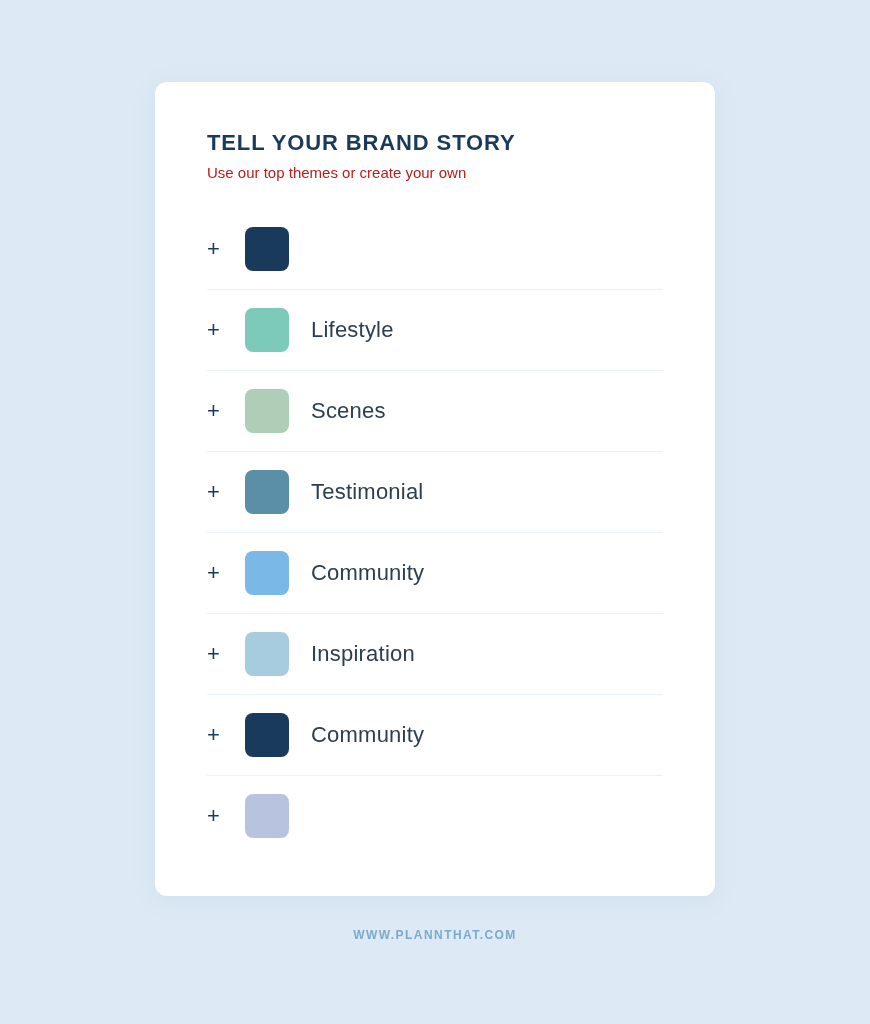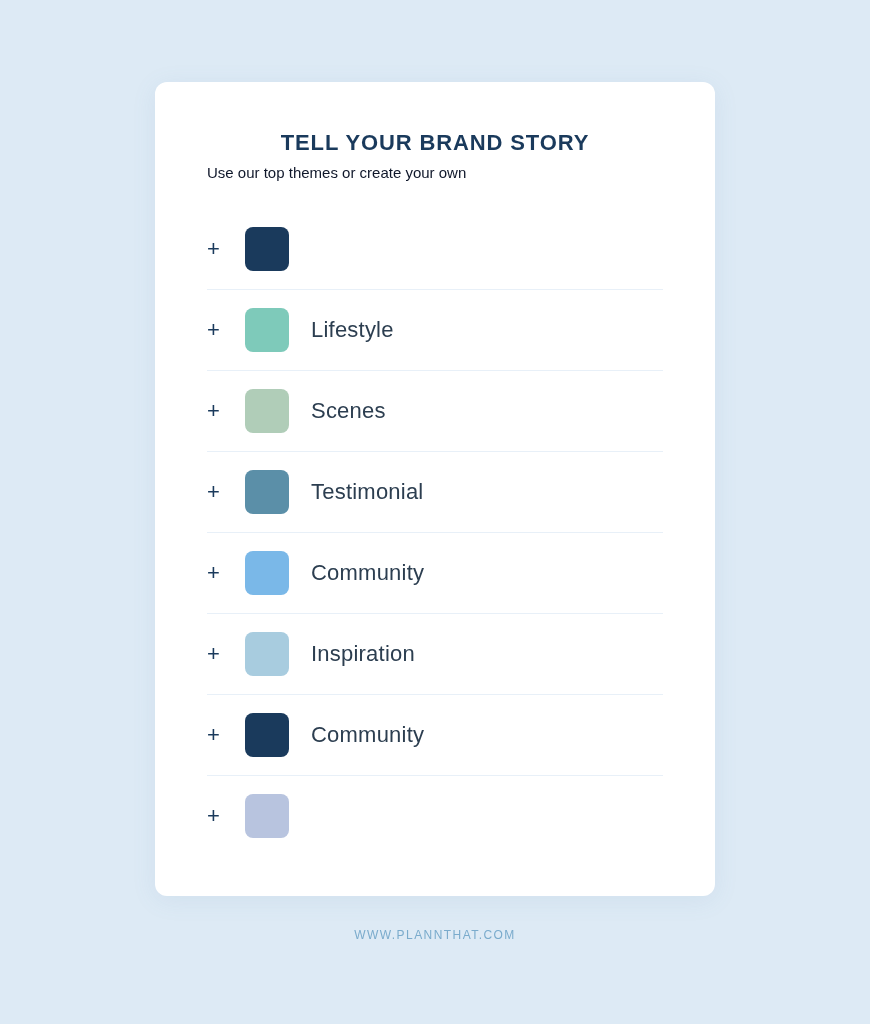--- a/index.html
+++ b/index.html
@@ -27,26 +27,25 @@
       box-shadow: 0 4px 24px rgba(100, 140, 180, 0.10);
     }
 
     .card-title {
       font-size: 22px;
       font-weight: 800;
       color: #1a3a5c;
       letter-spacing: 0.04em;
       text-transform: uppercase;
       margin-bottom: 8px;
-      text-align: center;
     }
 
     .card-subtitle {
       font-size: 15px;
-      color: #0f172a;
+      color: #b91c1c;
       font-weight: 400;
       margin-bottom: 28px;
     }
 
     .theme-list {
       list-style: none;
     }
 
     .theme-item {
       display: flex;
@@ -84,21 +83,21 @@
       font-weight: 400;
       letter-spacing: 0.01em;
     }
 
     .footer {
       margin-top: 32px;
       text-align: center;
       font-size: 12px;
       letter-spacing: 0.12em;
       color: #7aabcc;
-      font-weight: 400;
+      font-weight: 700;
     }
   </style>
 </head>
 <body>
 
 <div class="card">
   <h1 class="card-title">TELL YOUR BRAND STORY</h1>
   <p class="card-subtitle">Use our top themes or create your own</p>
 
   <ul class="theme-list">

